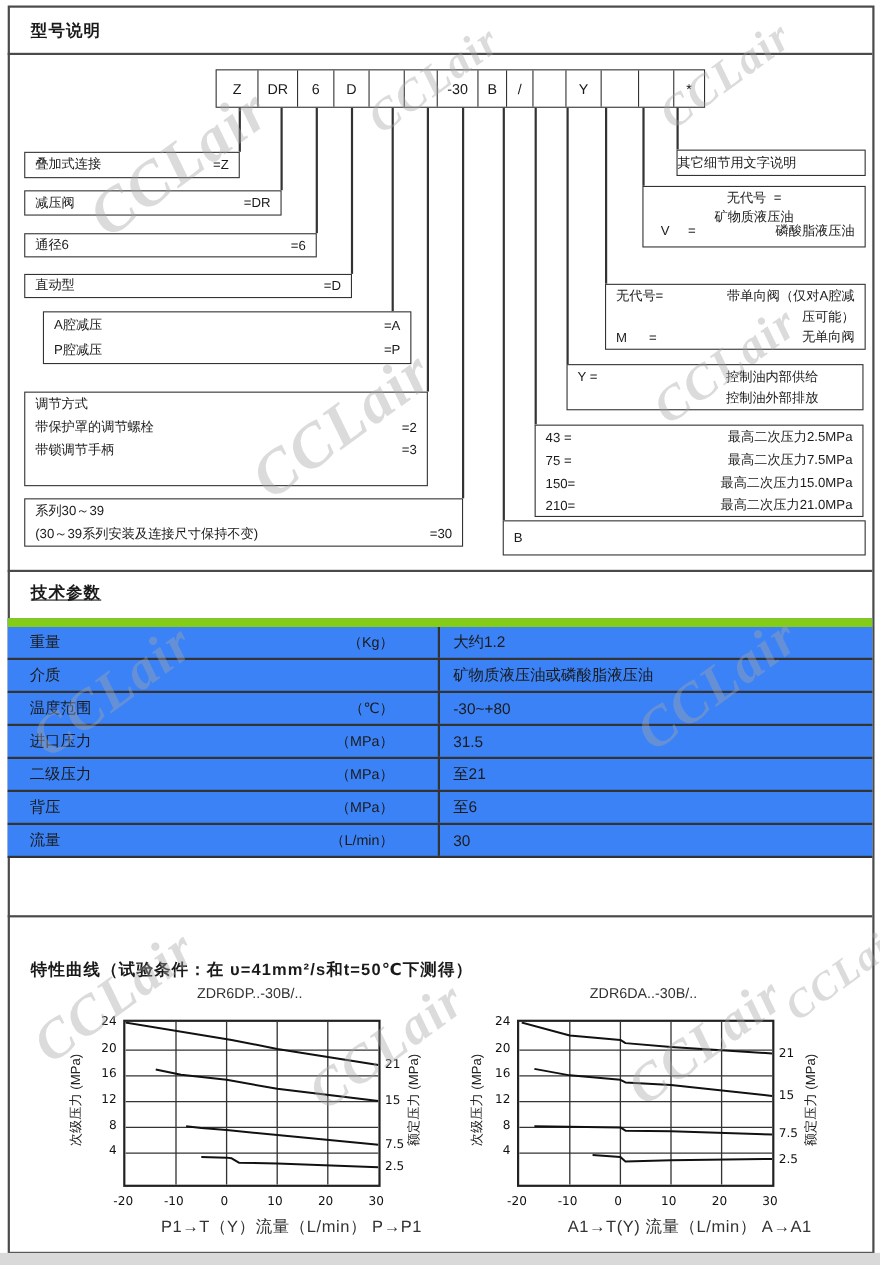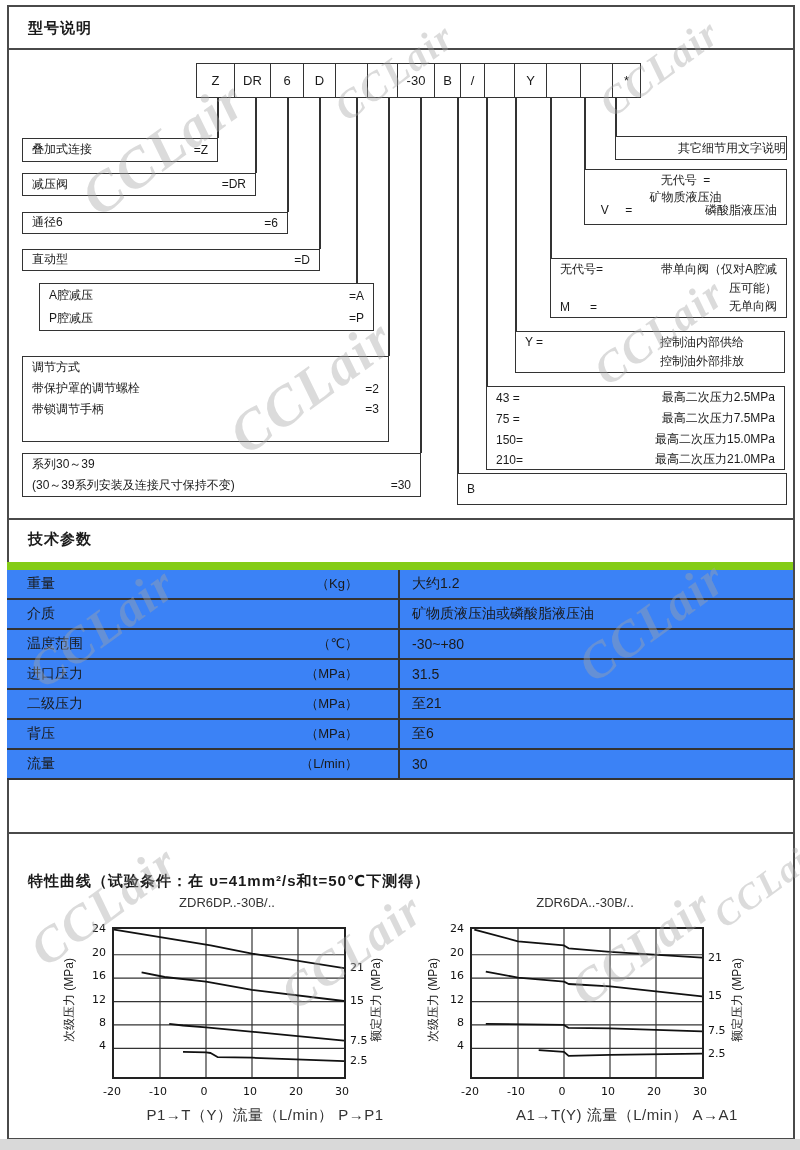--- a/index.html
+++ b/index.html
@@ -10,21 +10,21 @@
   .sec-title{position:absolute;left:28px;font-size:15px;font-weight:600;letter-spacing:1px;}
   
   .code-strip{position:absolute;left:196px;top:63px;height:33px;display:flex;border:1.5px solid #333;background:#fff;z-index:2;}
   .code-cell{height:33px;line-height:33px;text-align:center;font-size:13px;border-right:1.5px solid #333;box-sizing:border-box;}
   .code-cell:last-child{border-right:none;}
   .vline{position:absolute;width:1.5px;background:#333;z-index:1;}
   .lbox{position:absolute;border:1.5px solid #333;background:#fff;box-sizing:border-box;z-index:2;font-size:12px;}
   .brow{display:flex;justify-content:space-between;align-items:center;padding:0 9px 0 9px;}
   .brow .code{white-space:pre;}
   .brow .desc{white-space:pre;}
-  .center-text{display:flex;align-items:center;justify-content:flex-end;height:100%;}
+  .center-text{display:flex;align-items:center;justify-content:flex-start;height:100%;}
   
   .tbl{position:absolute;left:7px;top:562px;width:786px;border-top:8px solid #84cc16;border-bottom:2px solid #333;z-index:2;background:#3b82f6;}
   .trow{display:flex;height:28px;border-bottom:2px solid #333;align-items:center;}
   .trow:last-child{border-bottom:none;}
   .tname{width:393px;box-sizing:border-box;padding-left:20px;padding-right:40px;display:flex;justify-content:space-between;align-items:center;height:100%;border-right:2px solid #333;font-size:14px;}
   .tunit{font-size:13px;}
   .tval{padding-left:12px;font-size:14px;}
   
   .plot{position:absolute;border:2px solid #222;background:transparent;z-index:2;}
   .chart-title{position:absolute;font-size:13px;text-align:center;color:#333;z-index:2;}
@@ -45,21 +45,21 @@
 <div class="page">
 
   <div class="page-border"></div>
   <div class="bottom-strip"></div>
 
   <div class="hrule" style="top:48px;"></div>
   <div class="hrule" style="top:518px;"></div>
   <div class="hrule" style="top:832px;"></div>
 
   <div class="sec-title" style="top:19px;">型号说明</div>
-  <div class="sec-title" style="top:530px;">技术参数</div>
+  <div class="sec-title" style="top:530px;text-decoration:underline;">技术参数</div>
   <div class="sec-title" style="top:872px;">特性曲线（试验条件：在 υ=41mm²/s和t=50℃下测得）</div>
 
   <div class="code-strip">
     <span class="code-cell" style="width:38px;">Z</span>
     <span class="code-cell" style="width:36px;">DR</span>
     <span class="code-cell" style="width:33px;">6</span>
     <span class="code-cell" style="width:32px;">D</span>
     <span class="code-cell" style="width:32px;"></span>
     <span class="code-cell" style="width:30px;"></span>
     <span class="code-cell" style="width:37px;">-30</span>

